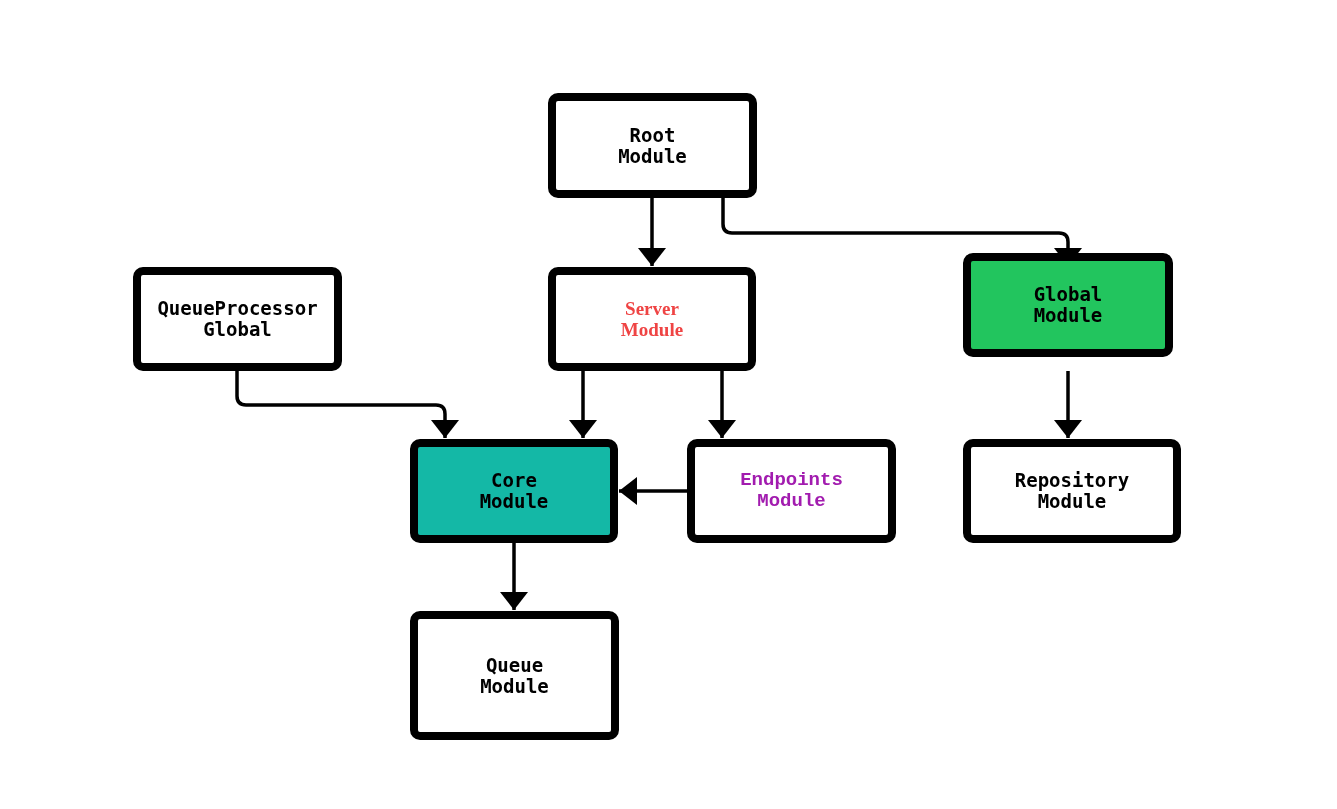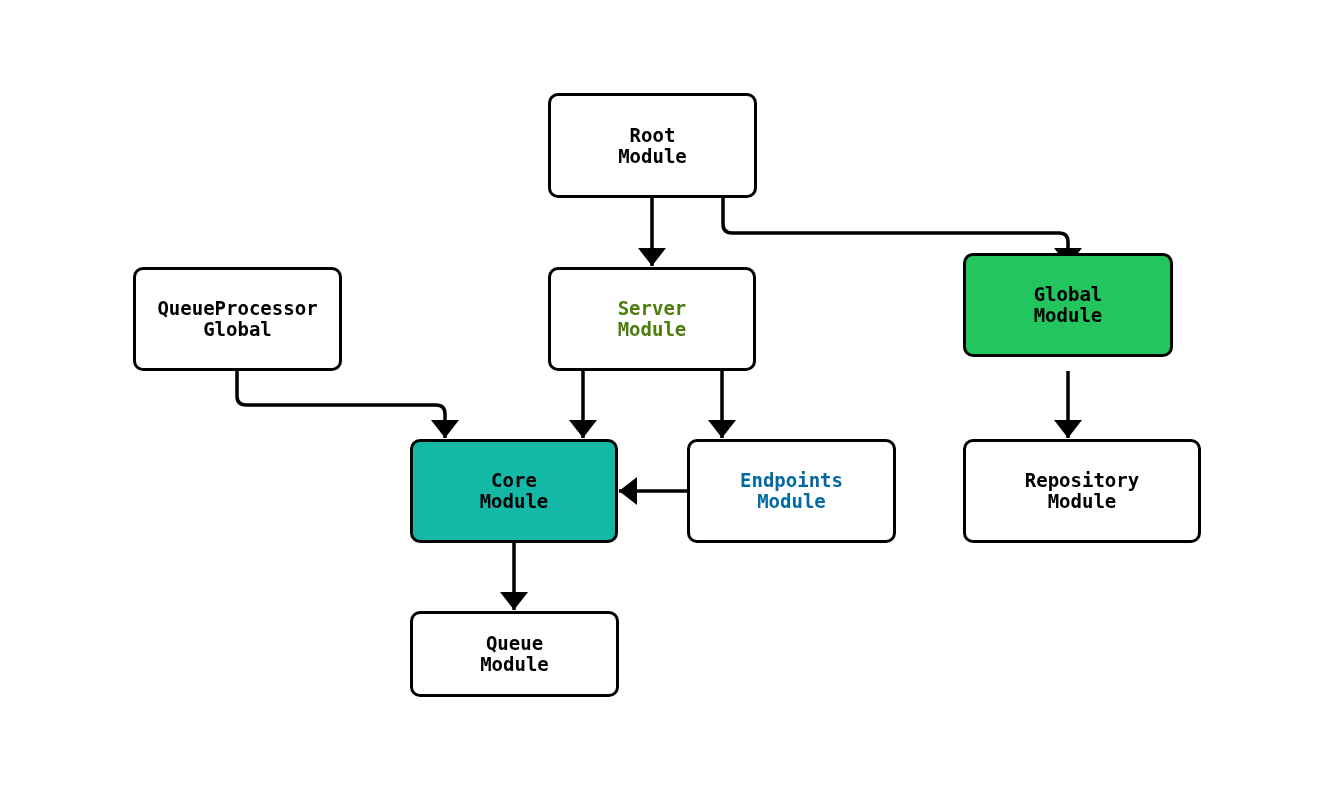--- a/index.html
+++ b/index.html
@@ -26,21 +26,21 @@
     position: absolute;
     left: 0;
     top: 0;
     width: 1337px;
     height: 809px;
   }
   .node {
     position: absolute;
     box-sizing: border-box;
     background: #ffffff;
-    border: 3px solid #b91c1c;
+    border: 8px solid #b91c1c;
     border-radius: 10px;
     display: flex;
     align-items: center;
     justify-content: center;
     text-align: center;
   }
   .node .label {
     font-weight: bold;
     font-size: 19px;
     line-height: 21px;
@@ -78,37 +78,37 @@
   <div id="node-layer">
       <div class="node" style="left: 548px; top: 93px; width: 209px; height: 105px; background: rgb(255, 255, 255); border-color: rgb(0, 0, 0);">
         <div class="label" style="color: rgb(0, 0, 0);">Root
 Module</div>
       </div>
       <div class="node" style="left: 133px; top: 267px; width: 209px; height: 104px; background: rgb(255, 255, 255); border-color: rgb(0, 0, 0);">
         <div class="label" style="color: rgb(0, 0, 0);">QueueProcessor
 Global</div>
       </div>
       <div class="node" style="left: 548px; top: 267px; width: 208px; height: 104px; background: rgb(255, 255, 255); border-color: rgb(0, 0, 0);">
-        <div class="label" style="color: #4d7c0f;">Server
+        <div class="label" style="color: #ef4444; font-family: Liberation Serif, serif;">Server
 Module</div>
       </div>
       <div class="node" style="left: 963px; top: 253px; width: 210px; height: 104px; background: #22c55e; border-color: rgb(0, 0, 0);">
         <div class="label" style="color: rgb(0, 0, 0);">Global
 Module</div>
       </div>
       <div class="node" style="left: 410px; top: 439px; width: 208px; height: 104px; background: #14b8a6; border-color: rgb(0, 0, 0);">
         <div class="label" style="color: rgb(0, 0, 0);">Core
 Module</div>
       </div>
       <div class="node" style="left: 687px; top: 439px; width: 209px; height: 104px; background: rgb(255, 255, 255); border-color: rgb(0, 0, 0);">
-        <div class="label" style="color: #0369a1;">Endpoints
+        <div class="label" style="color: #a21caf; font-family: Liberation Mono, monospace;">Endpoints
 Module</div>
       </div>
-      <div class="node" style="left: 963px; top: 439px; width: 238px; height: 104px; background: rgb(255, 255, 255); border-color: rgb(0, 0, 0);">
+      <div class="node" style="left: 963px; top: 439px; width: 218px; height: 104px; background: rgb(255, 255, 255); border-color: rgb(0, 0, 0);">
         <div class="label" style="color: rgb(0, 0, 0);">Repository
 Module</div>
       </div>
-      <div class="node" style="left: 410px; top: 611px; width: 209px; height: 86px; background: rgb(255, 255, 255); border-color: rgb(0, 0, 0);">
+      <div class="node" style="left: 410px; top: 611px; width: 209px; height: 129px; background: rgb(255, 255, 255); border-color: rgb(0, 0, 0);">
         <div class="label" style="color: rgb(0, 0, 0);">Queue
 Module</div>
       </div>
     </div>
 </div>
 
 </body></html>

